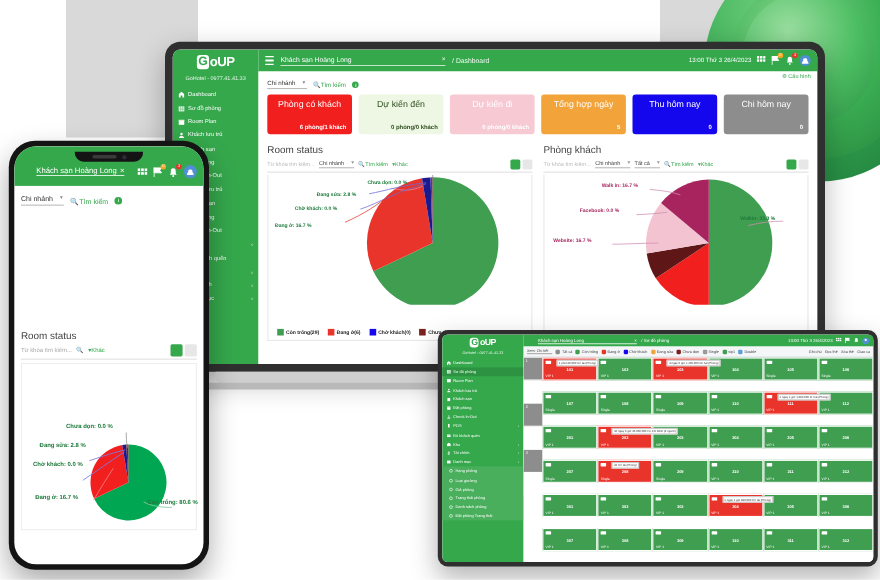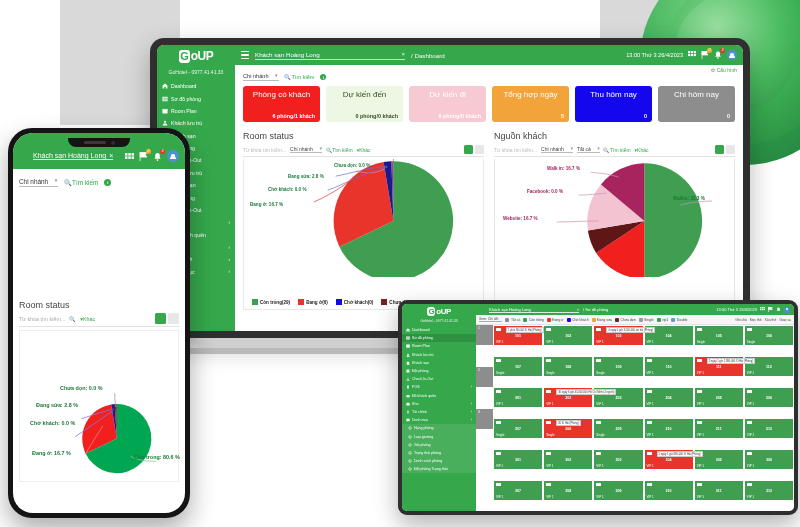--- a/index.html
+++ b/index.html
@@ -443,21 +443,21 @@
                     </span>
                     <span>
                       <i style="background:#7b1f1f"></i>
                       <em style="font-style:normal">Chưa dọn(0)</em>
                     </span>
                   </div>
               </div>
             </div>
 
             <div class="panel">
-              <h3>Nguồn khách</h3>
+              <h3>Phòng khách</h3>
               <div class="bar">
                 <span class="ph">Từ khóa tìm kiếm...</span>
                 <span class="sel2">Chi nhánh</span>
                 <span class="sel2">Tất cả</span>
                 <span style="color:#35a84c">🔍<span>Tìm kiếm</span></span>
                 <span style="color:#35a84c">▾<span>Khác</span></span>
                 <span class="gbtn">
                   <span class="on"></span>
                   <span class="off"></span>
                 </span>

